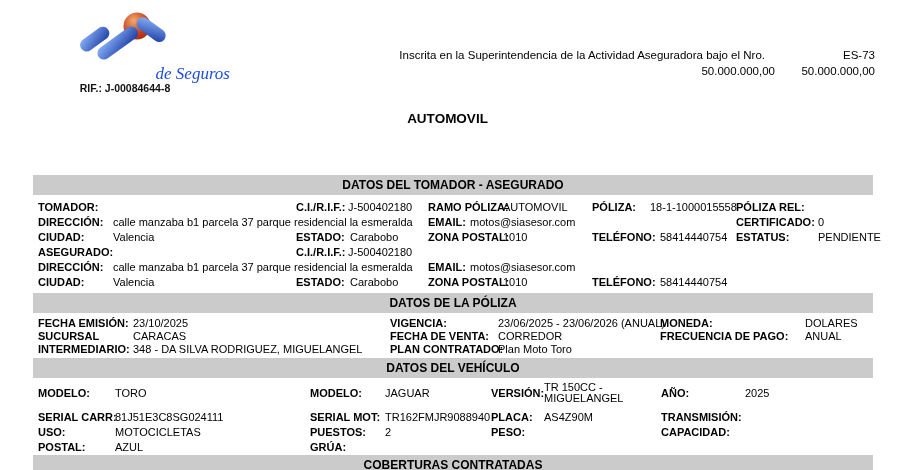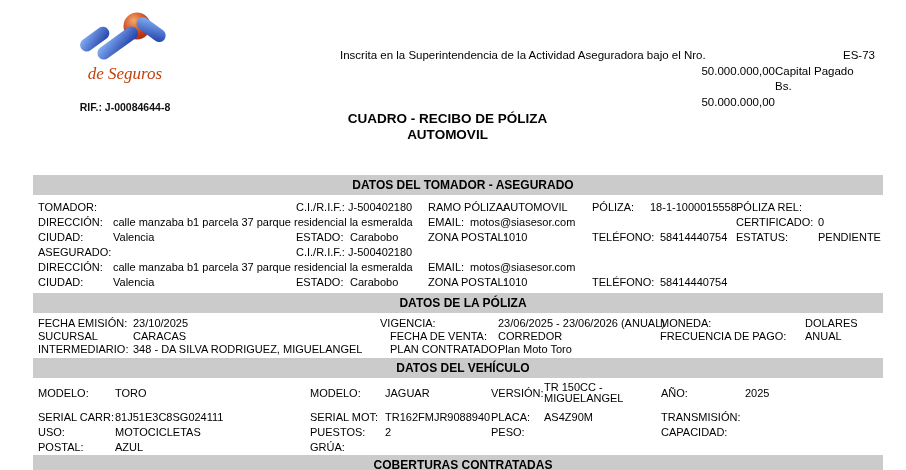--- a/index.html
+++ b/index.html
@@ -10,46 +10,46 @@
 
   
   .logo-block { position:absolute; left:20px; top:10px; width:210px; text-align:center; }
   .logo-glyph { display:block; margin:0 auto; width:92px; height:54px; }
   .brand {
     font-family:"Liberation Serif", serif; font-variant:small-caps;
     font-size:31px; line-height:28px; letter-spacing:1px; color:#28335f; white-space:nowrap;
   }
   .tagline {
     font-family:"Liberation Serif", serif; font-style:italic;
-    font-size:17px; line-height:17px; color:#c2410c; margin-top:1px;
+    font-size:17px; line-height:17px; color:#1d4ed8; margin-top:1px;text-align:right;
   }
-  .rif { font-size:10.5px; font-weight:bold; color:#111; margin-top:19px; }
+  .rif { font-size:10.5px; font-weight:bold; color:#111; margin-top:0; }
 
   .reg-block {
     position:absolute; top:48px; left:340px; width:535px;
     display:grid; grid-template-columns:1fr 100px; column-gap:0;
     font-size:11.5px; line-height:15.5px;
   }
-  .reg-label { padding-right:10px; }
+  .reg-label { text-align:right; padding-right:10px; }
   .reg-value { text-align:right; }
 
   .doc-title {
     position:absolute; left:345px; top:111px; width:205px; text-align:center;
     font-size:13.5px; font-weight:bold; line-height:16px;
   }
 
   
   .secbar {
     position:absolute; left:33px; width:840px; height:20px; background:#cbcbcb;
-    text-align:center; font-size:12px; font-weight:bold; line-height:20px;padding-left:10px;
+    text-align:center; font-size:12px; font-weight:bold; line-height:20px;
   }
 
   
   .f { position:absolute; font-size:11px; line-height:13px; white-space:nowrap; }
-  .lb { font-weight:normal; }
+  .lb { font-weight:bold; }
   .wrap2 { white-space:normal; width:74px; line-height:11px; }
 </style>
 </head>
 <body>
 
 <div class="page">
 
   <div class="logo-block">
     <svg class="logo-glyph" viewBox="0 0 92 54">
       <defs>
@@ -71,26 +71,24 @@
       </g>
     </svg>
     <div class="tagline">de Seguros</div>
     <div class="rif">RIF.: J-00084644-8</div>
   </div>
 
   <div class="reg-block">
     <div class="reg-label">Inscrita en la Superintendencia de la Actividad Aseguradora bajo el Nro.</div>
     <div class="reg-value">ES-73</div>
     <div class="reg-value">50.000.000,00</div>
-    <div class="reg-label">Capital Pagado Bs.</div>
     <div class="reg-value">50.000.000,00</div>
   </div>
 
   <div class="doc-title">
-    <div>CUADRO - RECIBO DE PÓLIZA</div>
     <div>AUTOMOVIL</div>
   </div>
 
   <div class="secbar" style="top:175px">DATOS DEL TOMADOR - ASEGURADO</div>
   <div class="secbar" style="top:293px">DATOS DE LA PÓLIZA</div>
   <div class="secbar" style="top:358px">DATOS DEL VEHÍCULO</div>
   <div class="secbar" style="top:455px">COBERTURAS CONTRATADAS</div>
 
   <span class="f lb" style="left:38px;top:201px">TOMADOR:</span>
   <span class="f lb" style="left:296px;top:201px">C.I./R.I.F.:</span>
@@ -132,21 +130,21 @@
   <span class="f" style="left:113px;top:276px">Valencia</span>
   <span class="f lb" style="left:296px;top:276px">ESTADO:</span>
   <span class="f" style="left:350px;top:276px">Carabobo</span>
   <span class="f lb" style="left:428px;top:276px">ZONA POSTAL:</span>
   <span class="f" style="left:503px;top:276px">1010</span>
   <span class="f lb" style="left:592px;top:276px">TELÉFONO:</span>
   <span class="f" style="left:660px;top:276px">58414440754</span>
 
   <span class="f lb" style="left:38px;top:317px">FECHA EMISIÓN:</span>
   <span class="f" style="left:133px;top:317px">23/10/2025</span>
-  <span class="f lb" style="left:380px;top:317px">VIGENCIA:</span>
+  <span class="f lb" style="left:390px;top:317px">VIGENCIA:</span>
   <span class="f" style="left:498px;top:317px">23/06/2025 - 23/06/2026 (ANUAL)</span>
   <span class="f lb" style="left:660px;top:317px">MONEDA:</span>
   <span class="f" style="left:805px;top:317px">DOLARES</span>
 
   <span class="f lb" style="left:38px;top:330px">SUCURSAL</span>
   <span class="f" style="left:133px;top:330px">CARACAS</span>
   <span class="f lb" style="left:390px;top:330px">FECHA DE VENTA:</span>
   <span class="f" style="left:498px;top:330px">CORREDOR</span>
   <span class="f lb" style="left:660px;top:330px">FRECUENCIA DE PAGO:</span>
   <span class="f" style="left:805px;top:330px">ANUAL</span>

